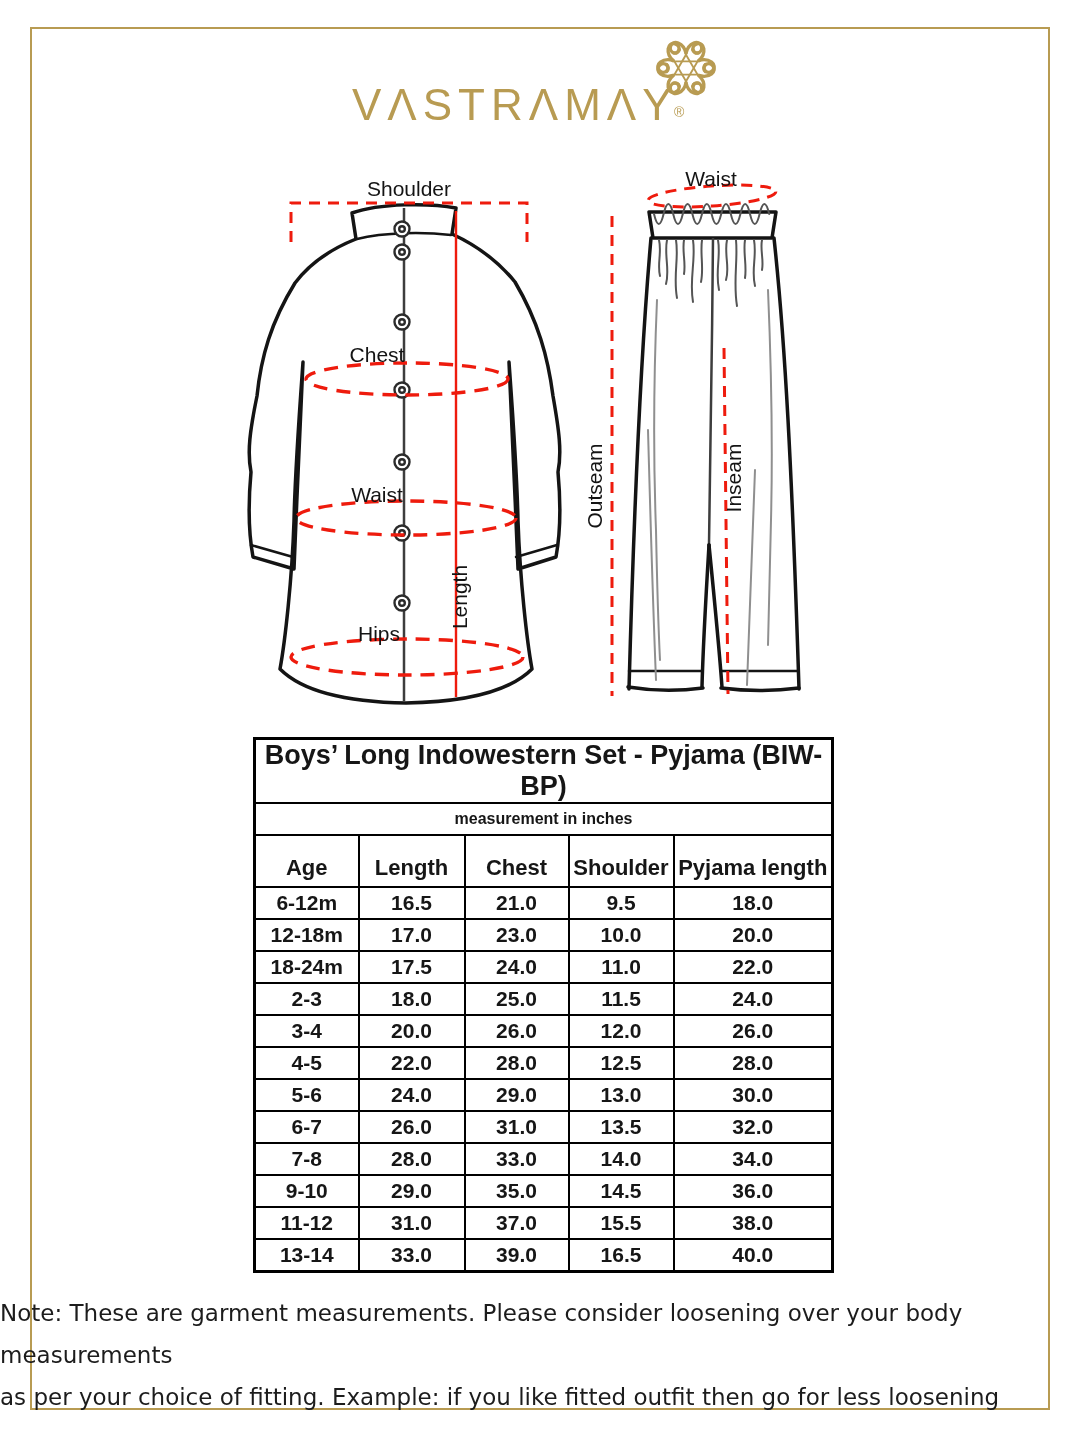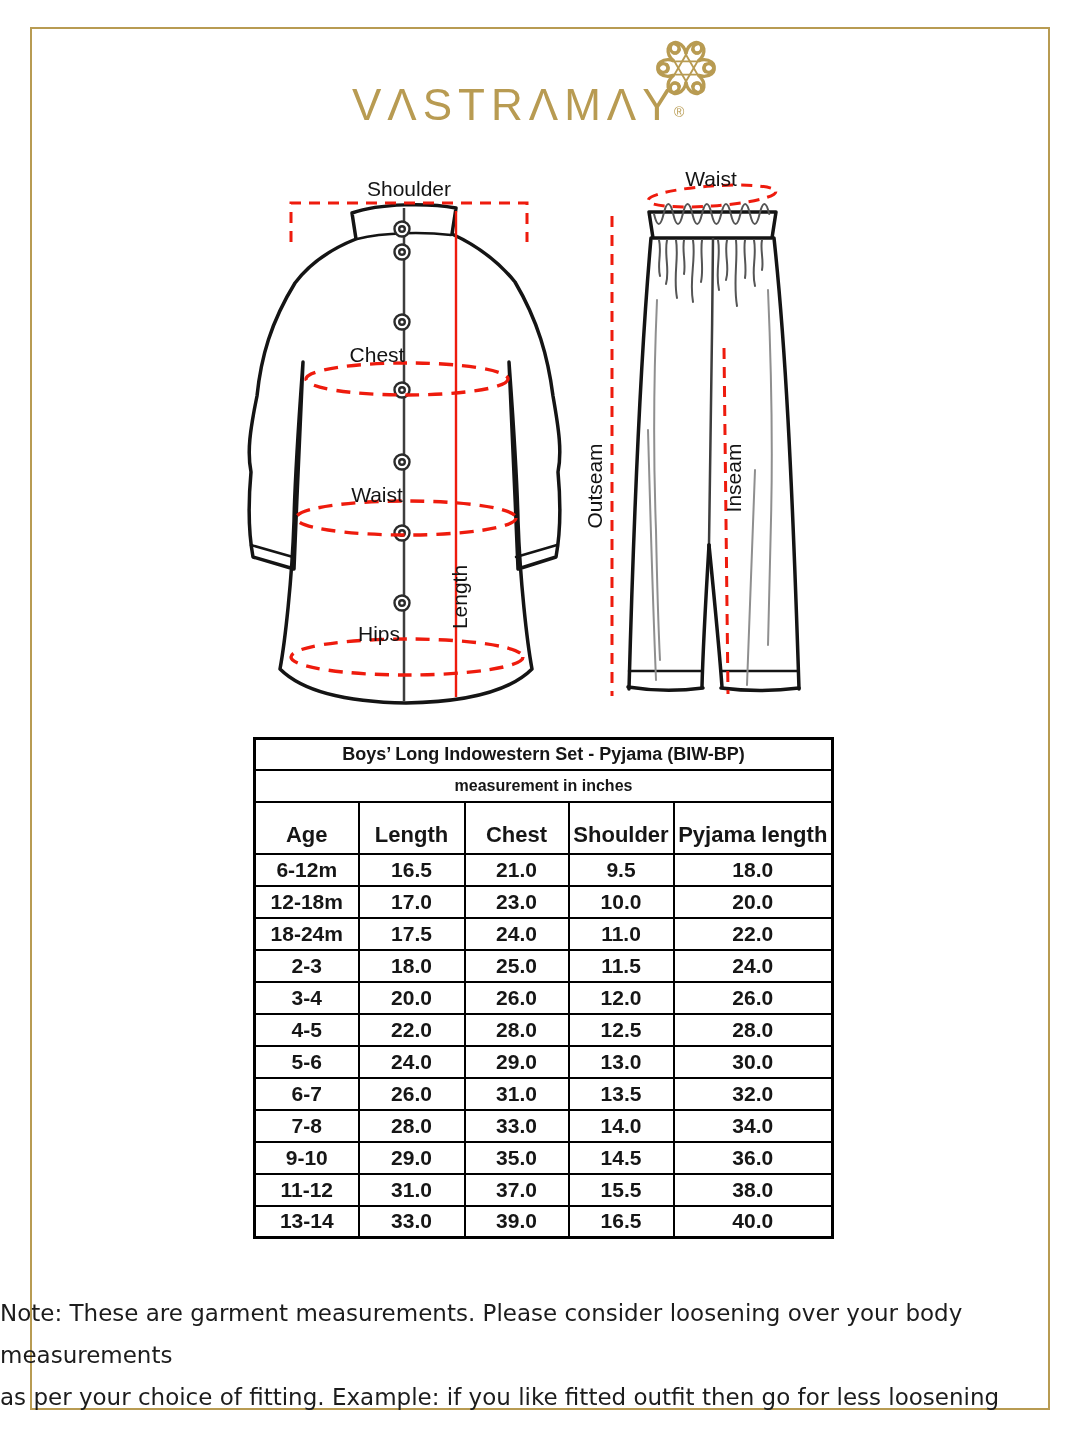--- a/index.html
+++ b/index.html
@@ -31,21 +31,21 @@
   .red-dash{stroke:var(--red);stroke-width:3.4;fill:none;stroke-dasharray:14 9;}
   .red-dash-thin{stroke:var(--red);stroke-width:3;fill:none;stroke-dasharray:11 8;}
   .red-solid{stroke:var(--red);stroke-width:2.4;fill:none;}
   .dlabel{font-family:"Liberation Sans",sans-serif;font-size:21px;fill:#141414;}
 
   
   .size-table{position:absolute;left:253px;top:737px;border-collapse:collapse;table-layout:fixed;background:#fff;}
   .size-table,.size-table td,.size-table th{border:2px solid #000;}
   .size-table{border-width:3px;}
   .size-table td,.size-table th{text-align:center;vertical-align:middle;padding:0;}
-  .t-title{height:31px;font-weight:bold;font-size:18px;}
+  .t-title{height:41px;font-weight:bold;font-size:27px;}
   .t-sub{height:32px;font-weight:bold;font-size:16px;}
   .t-head th{height:52px;font-weight:bold;font-size:22px;vertical-align:bottom;padding-bottom:5px;}
   .t-row td{height:32px;font-weight:bold;font-size:21px;}
 
   
   .note{position:absolute;left:0;top:1292px;width:1031px;text-align:left;font-family:"DejaVu Sans",sans-serif;font-size:23px;line-height:42px;color:#1c1c1c;}
 </style>
 </head>
 <body>
 

